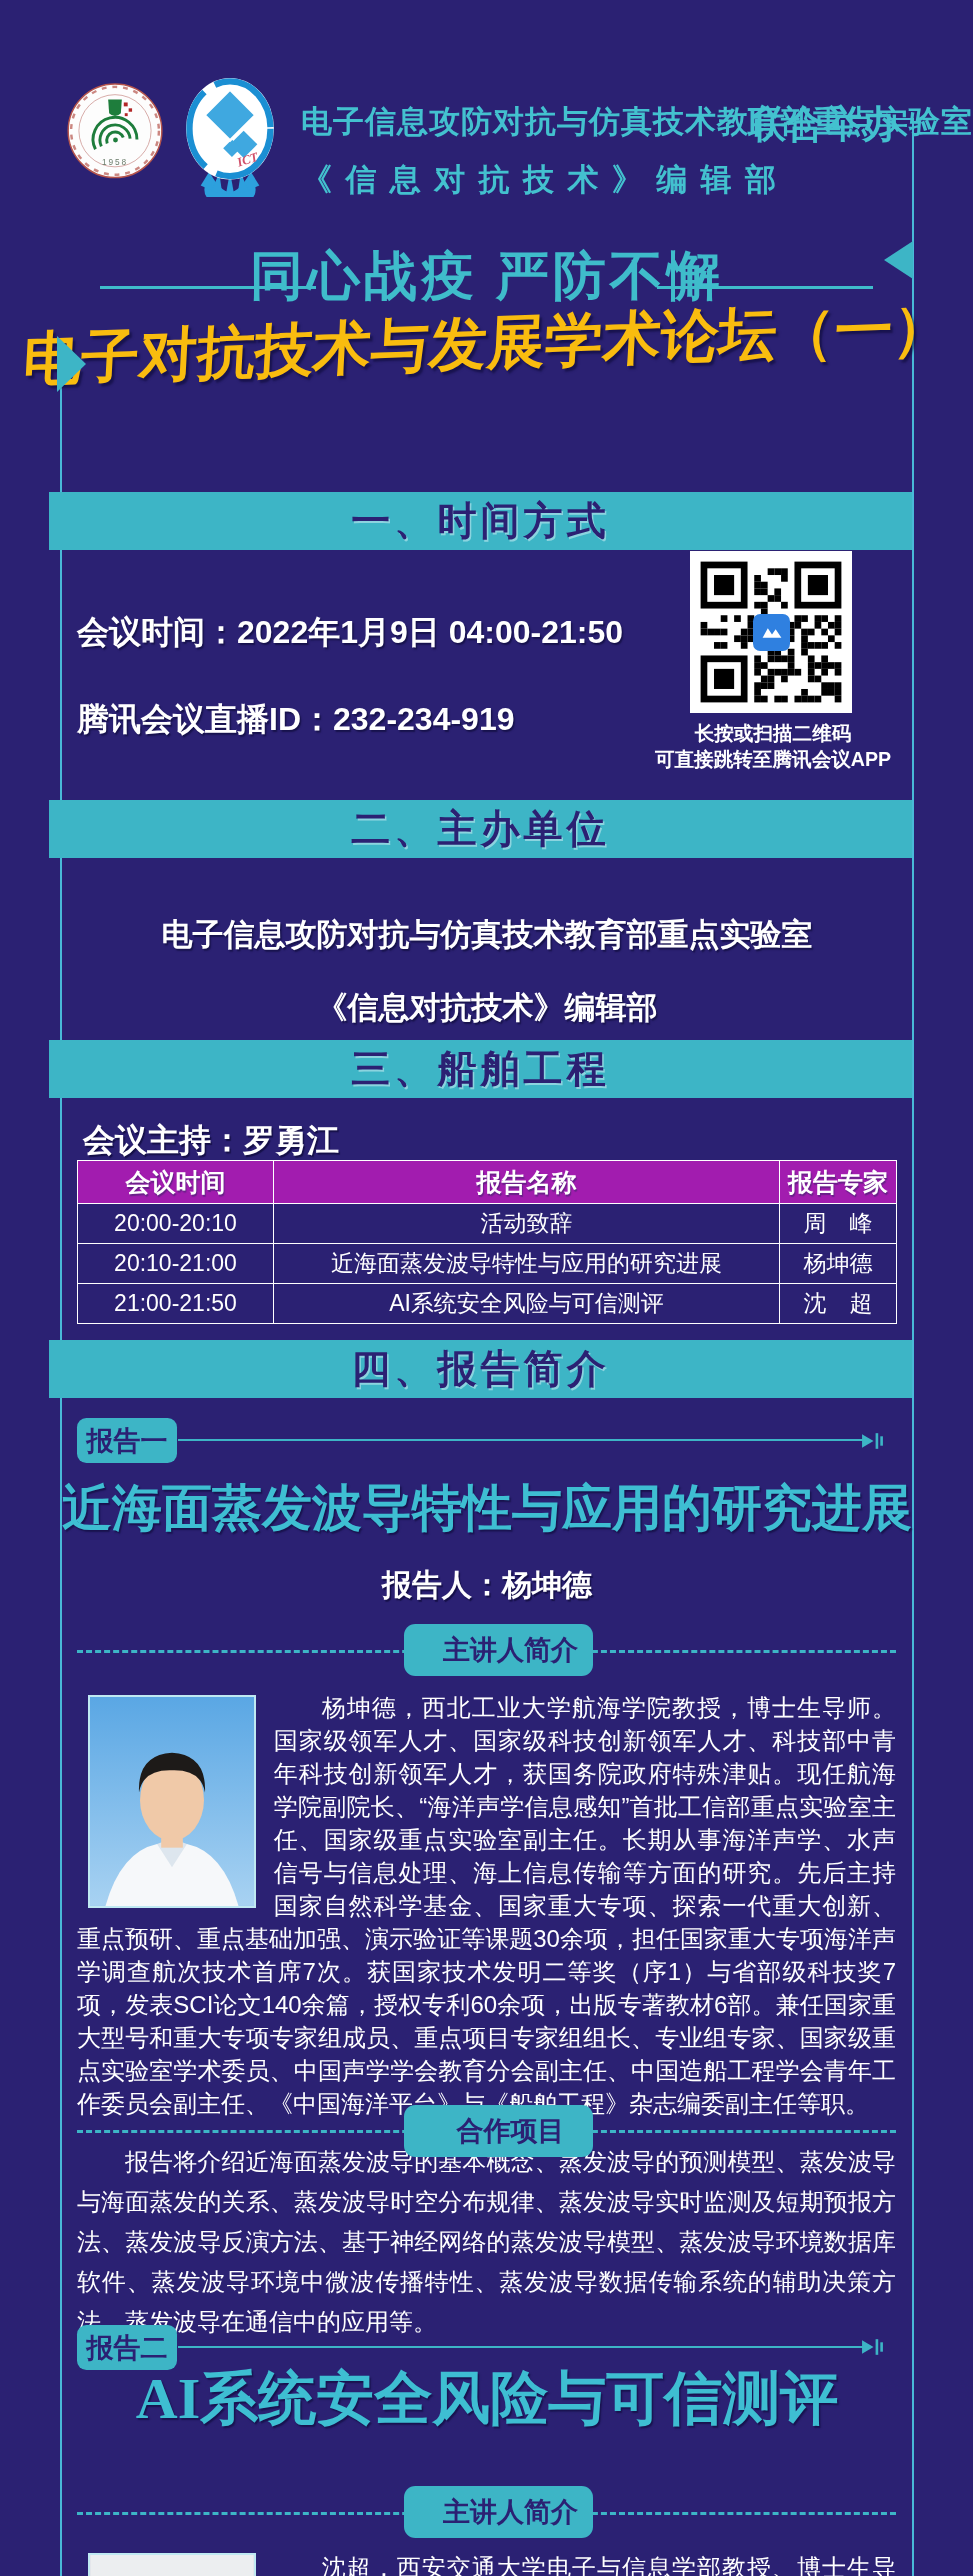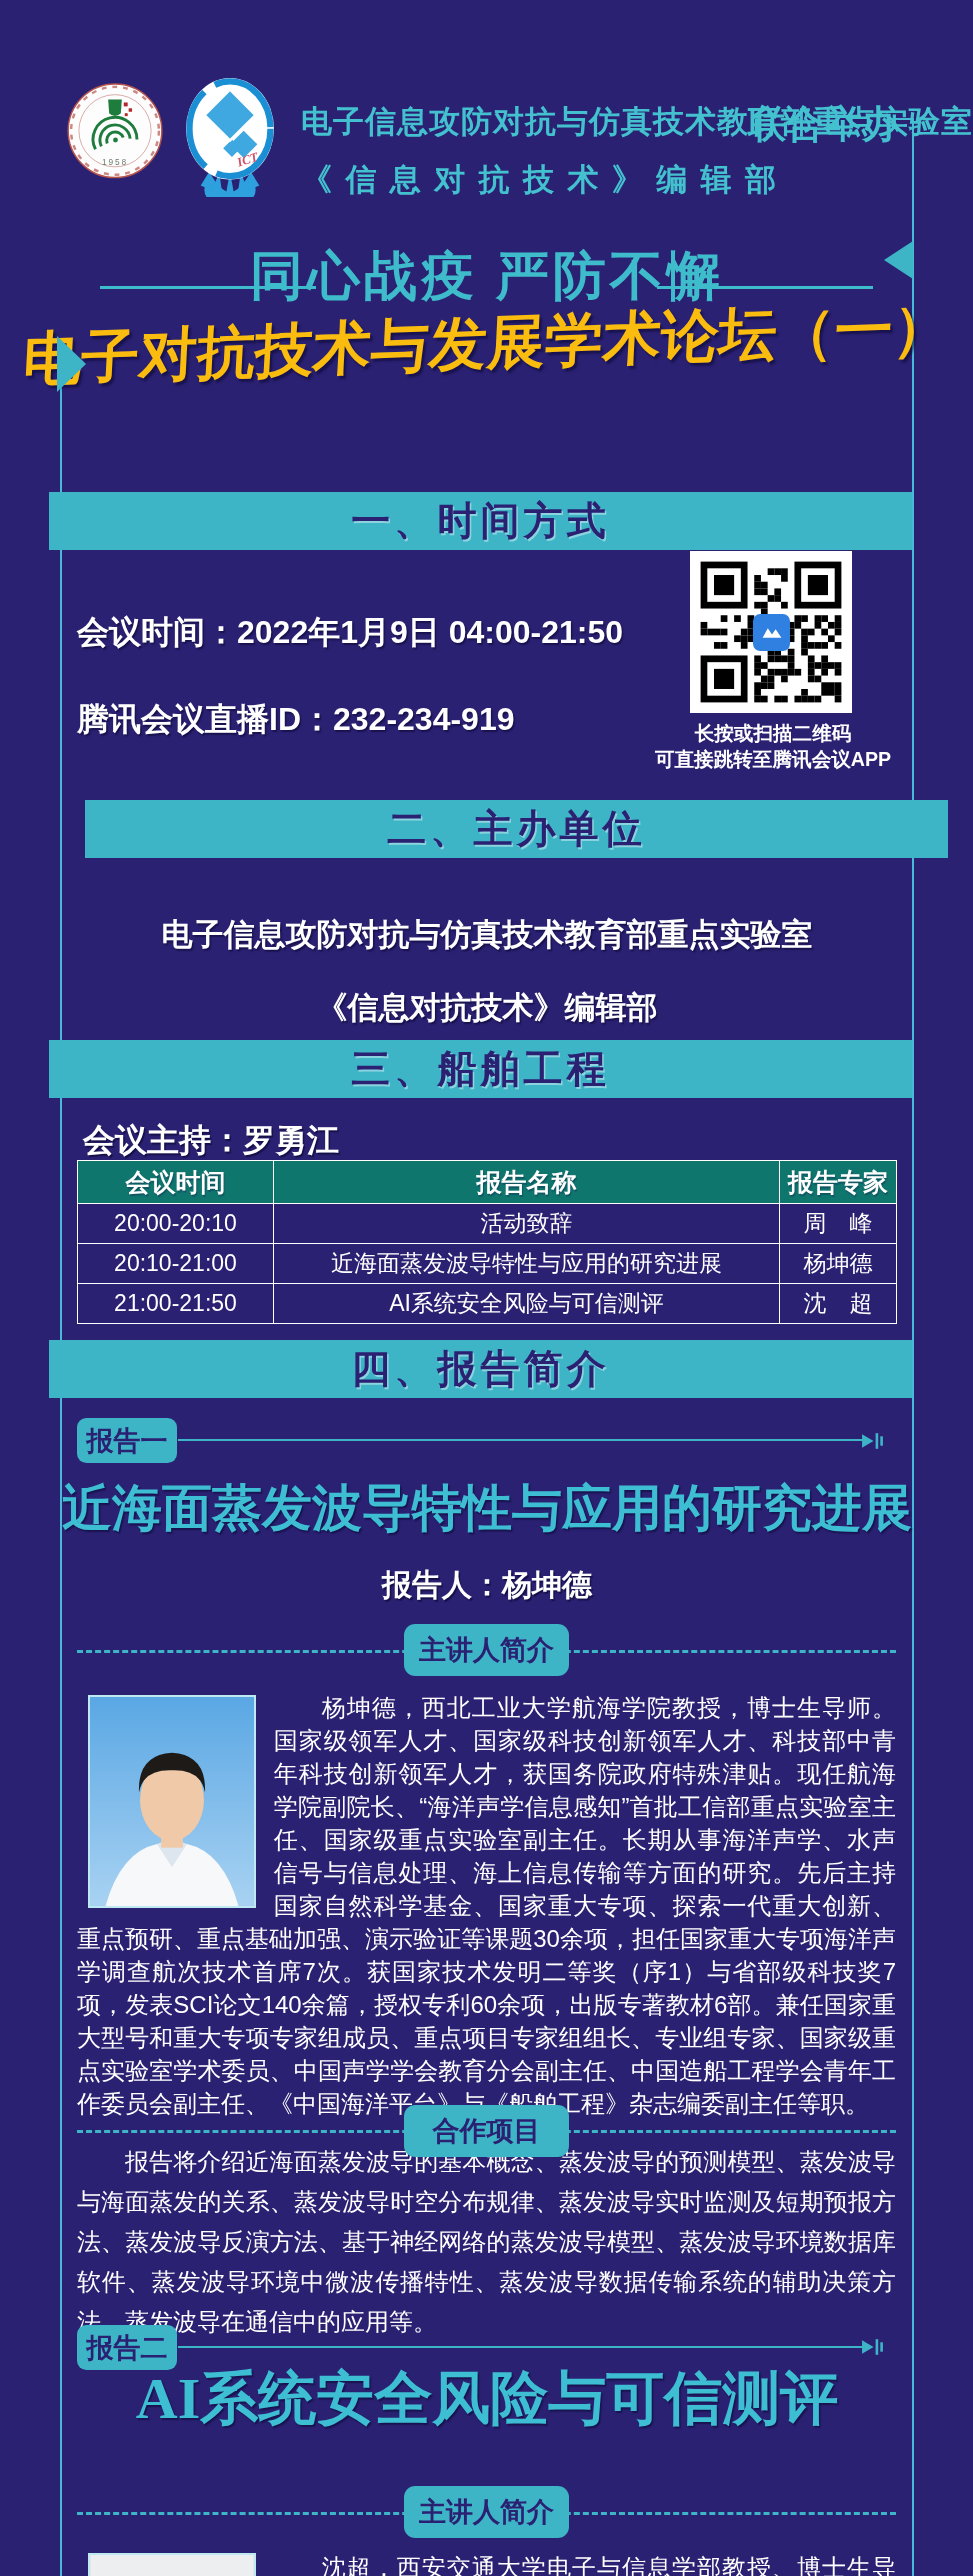--- a/index.html
+++ b/index.html
@@ -32,21 +32,21 @@
   .main-title{left:0;top:305px;width:974px;text-align:center;font-size:58px;font-weight:bold;
        color:#f9bc0f;letter-spacing:0px;transform:rotate(-2deg) skewX(-5deg);
        text-shadow:2.6px 3.1px 2.1px rgba(10,8,50,.55);white-space:nowrap;}
   .title-tri-left{left:57px;top:336px;width:0;height:0;border-left:29px solid #3db5c6;
        border-top:28px solid transparent;border-bottom:28px solid transparent;}
 
   
   .band{left:49px;width:863px;height:58px;background:#3db5c6;display:flex;align-items:center;
         justify-content:center;font-size:39px;font-weight:bold;color:#2b2173;letter-spacing:4.1px;
         text-shadow:1.5px 2.1px 0 rgba(235,250,252,.45);z-index:3;}
-  .band1{top:492px;} .band2{top:800px;margin-left:36px;} .band3{top:1040px;} .band4{top:1340px;}
+  .band1{top:492px;} .band2{top:800px;} .band3{top:1040px;} .band4{top:1340px;}
 
   
   .info-line{left:77px;font-size:32px;font-weight:bold;color:#fff;white-space:nowrap;
              text-shadow:1.5px 2.1px 1.5px rgba(10,8,50,.6);}
   .info1{top:611px;} .info2{top:698px;}
 
   
   .qr-box{left:690px;top:551px;width:162px;height:162px;background:#fff;display:flex;
           align-items:center;justify-content:center;}
   .qr-center-icon{left:753px;top:614px;width:37px;height:37px;background:#2f80e0;border-radius:7.2px;
@@ -59,21 +59,21 @@
              text-shadow:1.5px 2.1px 1.5px rgba(10,8,50,.6);}
   .organizer1{top:914px;} .organizer2{top:987px;}
 
   
   .host-line{left:83px;top:1119px;font-size:32px;font-weight:bold;color:#fff;
              text-shadow:1.5px 2.1px 1px rgba(10,8,50,.65);}
   table.agenda{position:absolute;left:77px;top:1160px;width:819px;border-collapse:collapse;
              table-layout:fixed;}
   table.agenda th,table.agenda td{border:1.5px solid #fff;text-align:center;vertical-align:middle;
              overflow:hidden;white-space:nowrap;}
-  table.agenda th{background:#0f766e;color:#fff;font-size:25px;font-weight:bold;height:40px;
+  table.agenda th{background:#a21caf;color:#fff;font-size:25px;font-weight:bold;height:40px;
              text-shadow:1px 1.5px 1px rgba(20,40,80,.4);}
   table.agenda td{color:#fff;font-size:23px;height:37px;}
   .col-time{width:196px;} .col-title{width:506px;} .col-expert{width:117px;}
 
   
   .rep-badge{left:77px;width:100px;height:45px;background:#3db5c6;border-radius:9.3px;
      display:flex;align-items:center;justify-content:center;font-size:27px;font-weight:bold;
      color:#2b2173;z-index:3;}
   .rep-line{left:178px;width:688px;height:2.1px;background:#3db5c6;}
   .rep-line-end{width:24px;height:24px;}
@@ -86,21 +86,21 @@
   .rep-title1{top:1475px;font-size:50px;}
   .rep-title2{top:2360px;font-size:58px;}
   .rep-speaker{left:0;width:974px;text-align:center;font-size:30px;font-weight:bold;color:#fff;
      text-shadow:1.5px 2.1px 1px rgba(10,8,50,.65);}
   .rs1{top:1565px;} .rs2{top:2442px;}
 
   .dash-rule{left:77px;width:819px;height:0;border-top:3.6px dashed #3db5c6;}
   .dr1{top:1650px;} .dr2{top:2130px;} .dr3{top:2512px;}
   .pill{left:404px;width:165px;height:52px;background:#3db5c6;border-radius:11.3px;z-index:3;
      display:flex;align-items:center;justify-content:center;font-size:27px;font-weight:bold;
-     color:#2b2173;}
+     color:#2b2173;padding-left:24px;}
   .pb1{top:1624px;} .pa1{top:2105px;} .pb2{top:2486px;}
 
   
   .bio{left:77px;width:819px;font-size:24px;line-height:33px;text-align:justify;color:#fff;}
   .bio p{margin:0;text-indent:2em;}
   .bio .photo{float:left;margin:4.1px 17.5px 8.2px 11.3px;border:2.1px solid #bfe9f2;display:block;}
   .bio1{top:1691px;} .bio2{top:2549px;line-height:37px;}
   .abstract{left:77px;width:819px;font-size:24px;text-align:justify;color:#fff;}
   .abstract p{margin:0;text-indent:2em;}
   .abs1{top:2142px;line-height:40px;}

